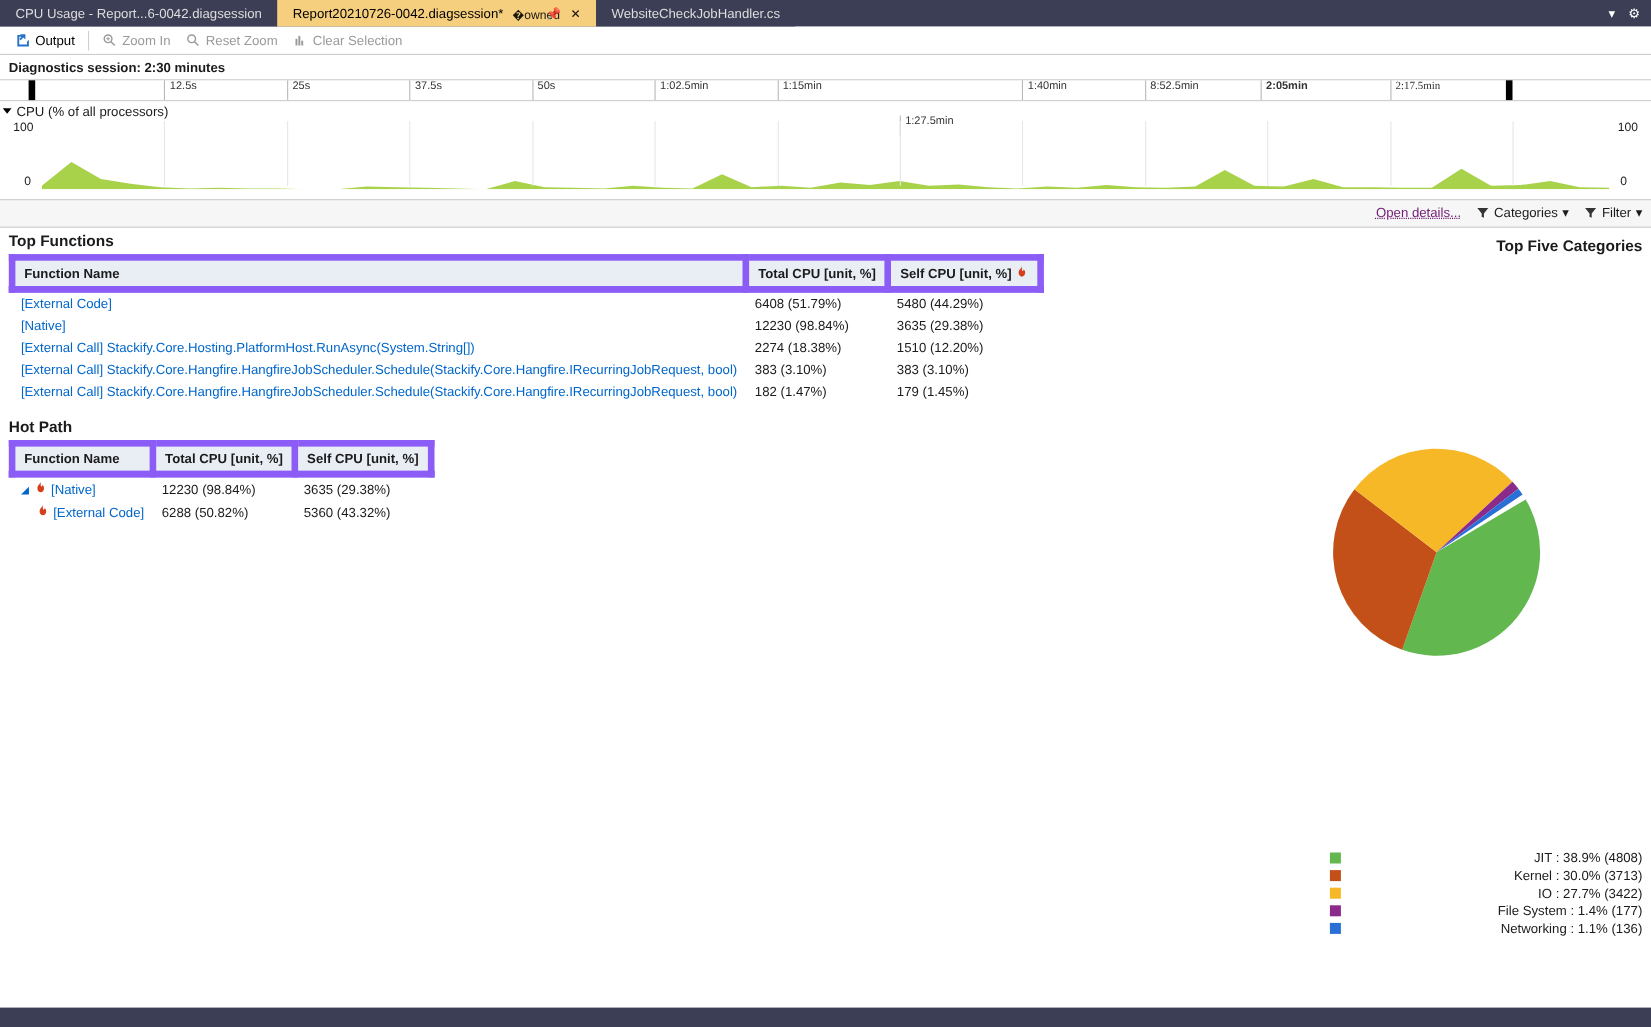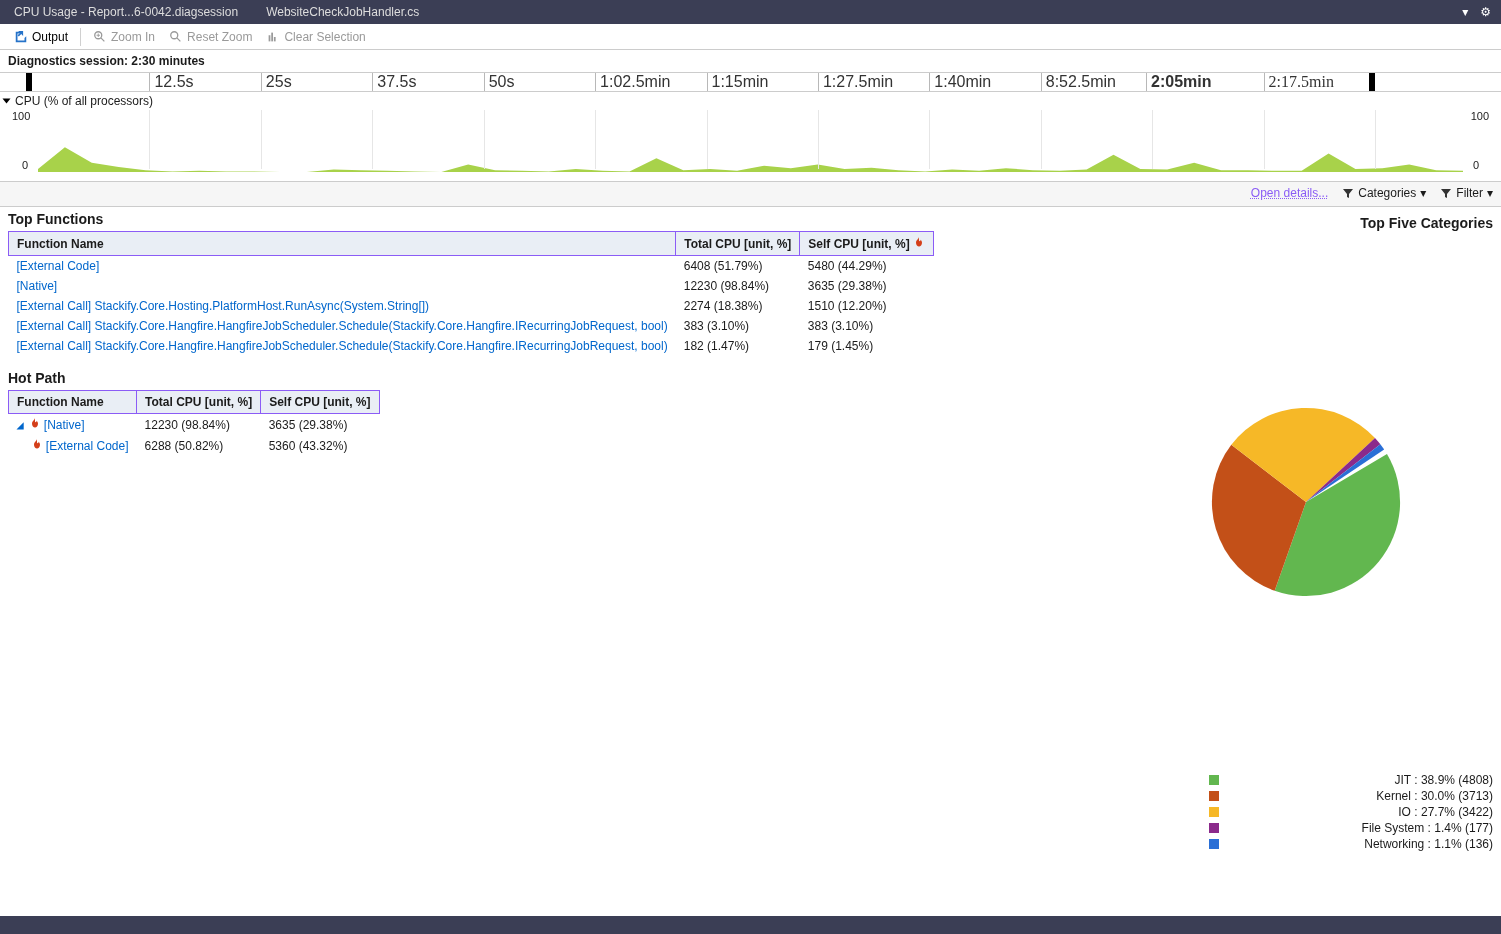--- a/index.html
+++ b/index.html
@@ -10,35 +10,35 @@
 .tab.active .pin, .tab.active .close { color: #000; }
 .tab .pin, .tab .close { margin-left: 8px; font-size: 11px; opacity: .9; }
 .tabright { margin-left: auto; display:flex; gap:12px; padding-right:10px; color:#fff; }
 .toolbar { border-bottom: 1px solid #ccc; display:flex; align-items:center; height: 26px; padding-left: 8px; gap: 2px; }
 .tbtn { display:flex; align-items:flex-end; gap:4px; padding: 2px 6px; color:#000; cursor:pointer; }
 .tbtn.disabled { color:#9a9a9a; cursor:default; }
 .tbtn svg { width:14px; height:14px; }
 .sep { width:1px; height:18px; background:#d0d0d0; margin: 0 4px; }
 .session { padding: 4px 8px; font-weight: 600; }
 .timeline { border: 1px solid #ccc; border-left:0; border-right:0; position:relative; height:20px; }
-.timeline .tick { position:absolute; top:0; height:100%; border-left:1px solid #b8b8b8; padding-left:4px; font-size:16px; color:#333; }
+.timeline .tick { position:absolute; top:0; height:100%; border-left:1px solid #b8b8b8; padding-left:4px; font-size:10px; color:#333; }
 .marker { position:absolute; top:0; bottom:0; width:6px; background:#000; }
 .cpuheader { display:flex; align-items:center; gap:4px; padding:2px 4px; }
 .cpuplot { position:relative; height:72px; border-bottom:1px solid #ccc; }
 .ylabel { position:absolute; font-size:11px; }
 .gridv { position:absolute; top:0; bottom:12px; border-left:1px solid #e6e6e6; }
 .toprow { display:flex; align-items:center; gap:14px; padding: 4px 8px 6px 8px; justify-content:flex-end; background:#f6f6f6; border-bottom:1px solid #ccc; }
-.toprow a { color:#8b5cf6; text-decoration: underline dotted; }
+.toprow a { color:#701a75; text-decoration: underline dotted; }
 .dd { display:flex; align-items:center; gap:4px; cursor:pointer; }
 .main { display:flex; }
 .leftpane { flex:1; }
 .rightpane { width: 300px; padding: 4px 8px; }
 h2.section { font-size: 14px; font-weight:700; padding: 4px 8px; }
 table.fnt { border-collapse: collapse; width: auto; margin: 0 8px; }
-table.fnt th { background:#e9eef5; border:1px solid #8b5cf6; padding: 4px 8px; text-align:left; font-weight:600; font-size:12px; }
+table.fnt th { background:#e9eef5; border:6px solid #8b5cf6; padding: 4px 8px; text-align:left; font-weight:600; font-size:12px; }
 table.fnt td { padding: 3px 8px; font-size:12px; }
 table.fnt td.link { color:#0066cc; cursor:pointer; }
 .triangle { display:inline-block; width:0; height:0; border-top:4px solid transparent; border-bottom:4px solid transparent; border-left:5px solid #000; margin-right:2px; transform: rotate(90deg);}
 .legend { font-size:12px; }
 .legendrow { display:flex; align-items:center; gap:6px; line-height:16px;justify-content:space-between;}
 .sw { width:10px; height:10px; display:inline-block; }
 .pie { width:194px; height:194px; margin: 170px auto 170px auto; }
 .cpuarea { fill:#a8d24a; }
 .hoticon svg { width:12px; height:12px; }
 .indent1 { padding-left: 22px !important; }
@@ -47,20 +47,26 @@
 .rowborder { height:10px; }
 .bottomstatus { position:fixed; bottom:0; left:0; right:0; background:#3b3e55; height:18px; }
 </style>
 </head>
 <body>
 
 <div class="tabbar">
   <div class="tab">
       <span>CPU Usage - Report...6-0042.diagsession</span>
     </div>
+  <div class="tab active">
+    <span>Report20210726-0042.diagsession*</span>
+    <span class="pin">�owned</span>
+    <span class="pin" style="margin-left:-12px">📌</span>
+    <span class="close">✕</span>
+  </div>
   <div class="tab">
       <span>WebsiteCheckJobHandler.cs</span>
     </div>
   <div class="tabright">
     <span>▾</span>
     <span>⚙</span>
   </div>
 </div>
 
 <div class="toolbar">
@@ -102,21 +108,21 @@
 
 <div class="timeline" id="timeline">
   <div class="marker" style="left:26px"></div>
   <div class="marker" style="right:126px"></div>
 <div class="tick" style="left: 149.417px;">12.5s</div>
     <div class="tick" style="left: 260.833px;">25s</div>
     <div class="tick" style="left: 372.25px;">37.5s</div>
     <div class="tick" style="left: 483.667px;">50s</div>
     <div class="tick" style="left: 595.083px;">1:02.5min</div>
     <div class="tick" style="left: 706.5px;">1:15min</div>
-    <div class="tick" style="left: 817.917px;">1:27.5min</div>
+    <div class="tick" style="left: 817.917px; margin-top: 32px;">1:27.5min</div>
     <div class="tick" style="left: 929.333px;">1:40min</div>
     <div class="tick" style="left: 1040.75px;">8:52.5min</div>
     <div class="tick" style="left: 1146px; font-weight: bold;">2:05min</div>
     <div class="tick" style="left: 1263.58px; font-family: Liberation Serif, serif;">2:17.5min</div>
   </div>
 
 <div class="cpuheader">
   <span class="triangle"></span>
   <span>CPU (% of all processors)</span>
 </div>

